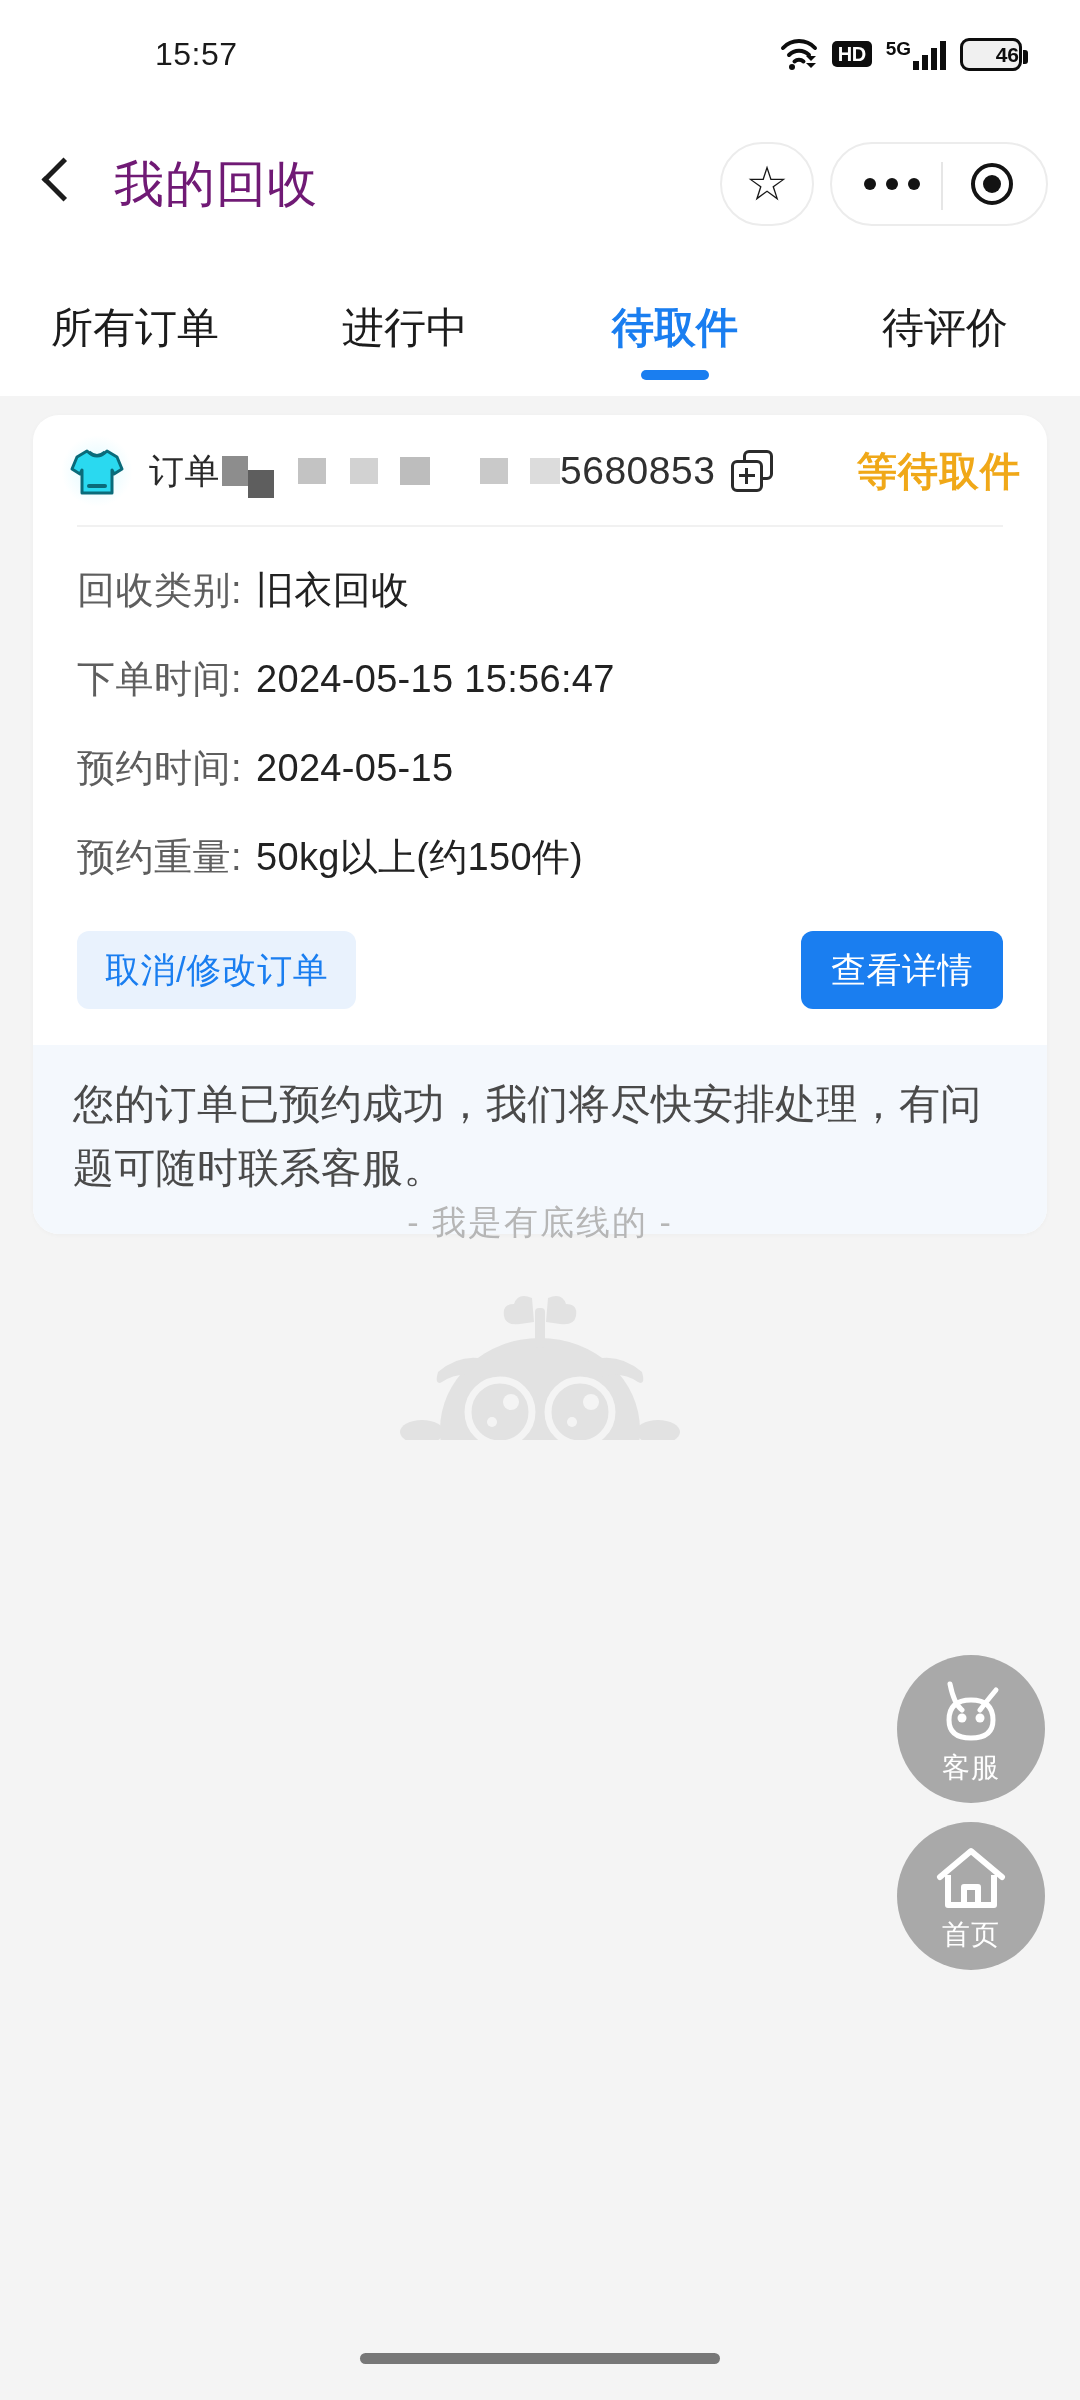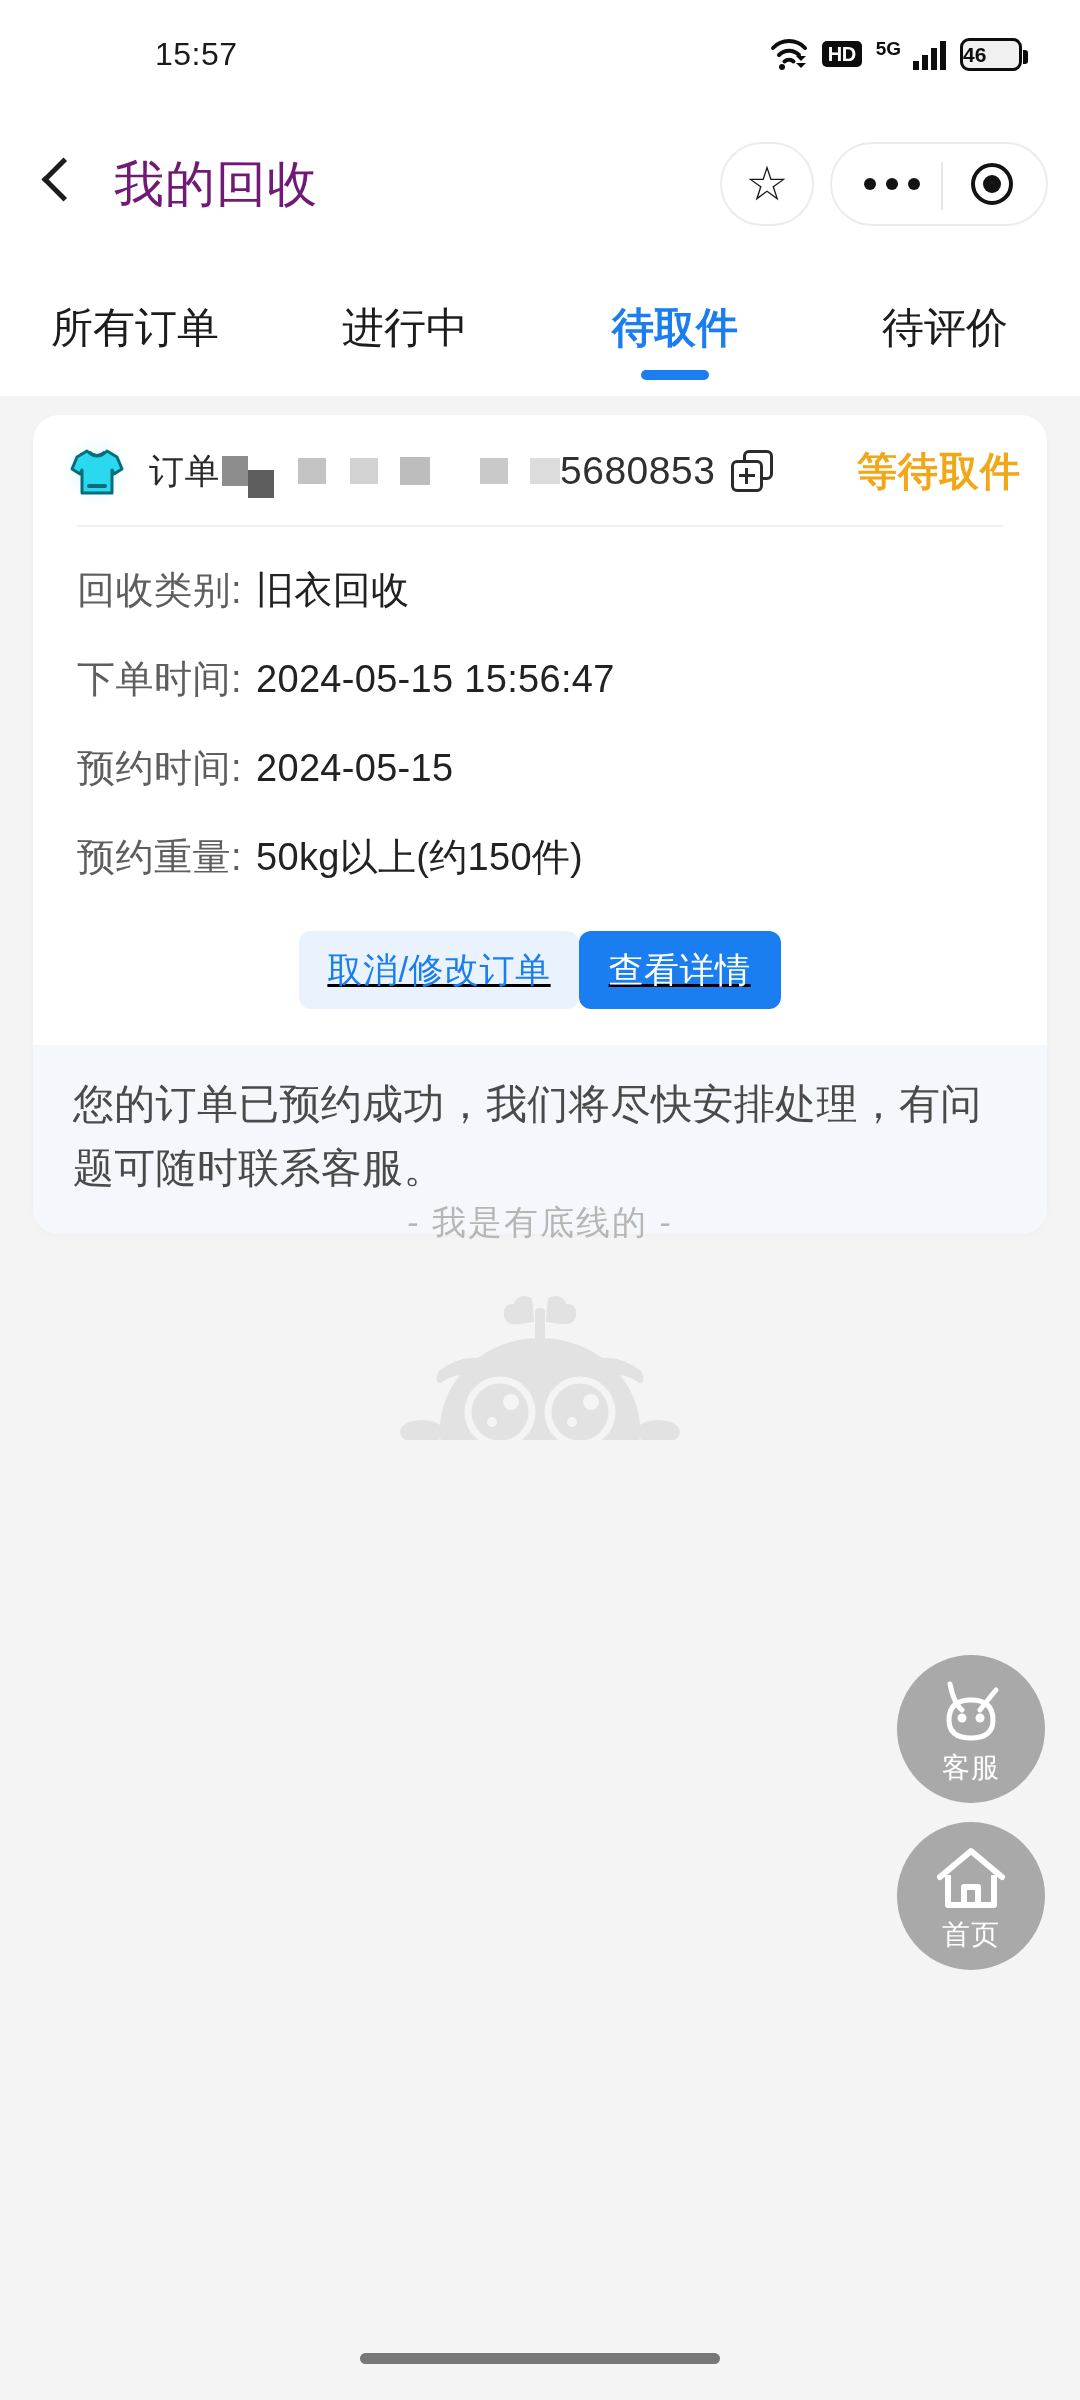--- a/index.html
+++ b/index.html
@@ -21,31 +21,31 @@
   .status-time {
     font-size:32px; color:#1a1a1a; letter-spacing:0.5px;
     margin-left:155px; font-weight:400;
   }
   .status-icons { display:flex; align-items:center; gap:14px; }
   .ico-wifi { width:38px; height:32px; position:relative; display:block; }
   .ico-hd {
     background:#0d0d0d; color:#fff; font-size:20px; font-weight:700;
     border-radius:5px; padding:3px 6px; line-height:1; letter-spacing:-0.5px;
   }
-  .ico-5g { display:flex; align-items:flex-end; gap:12px; }
+  .ico-5g { display:flex; align-items:flex-end; gap:2px; }
   .ico-5g .g5 { font-size:19px; font-weight:700; color:#0d0d0d; line-height:1; margin-bottom:12px; }
   .bars { display:flex; align-items:flex-end; gap:3px; height:30px; }
   .bars i { width:6px; background:#0d0d0d; display:block; }
   .bars i:nth-child(1){ height:9px; }
   .bars i:nth-child(2){ height:15px; }
   .bars i:nth-child(3){ height:22px; }
   .bars i:nth-child(4){ height:29px; }
   .battery {
     width:62px; height:33px; border:3px solid #0d0d0d; border-radius:9px;
-    display:flex; align-items:center; justify-content:flex-start; position:relative;
+    display:flex; align-items:center; justify-content:flex-end; position:relative;
     background:#f0f0f0;
   }
   .battery::after {
     content:""; position:absolute; right:-9px; top:9px;
     width:5px; height:14px; background:#0d0d0d; border-radius:0 3px 3px 0;
   }
   .battery span { font-size:21px; font-weight:700; color:#0d0d0d; line-height:1; }
 
   
   .navbar {
@@ -142,23 +142,22 @@
     margin-left:auto; font-size:40px; font-weight:700; color:#f0a818; letter-spacing:1px;
     flex:none;
   }
 
   .card-body { padding:38px 44px 10px 44px; }
   .row { display:flex; align-items:baseline; margin-bottom:38px; }
   .row-label { font-size:38px; color:#5e5e5e; flex:none; letter-spacing:0.5px; }
   .row-value { font-size:38px; color:#222222; margin-left:14px; letter-spacing:0.3px; }
 
   .card-actions {
-    display:flex; justify-content:center; align-items:center; 
+    display:flex; justify-content:space-between; align-items:center; 
     padding:0 44px 36px 44px;
-    text-decoration:underline;
   }
   .btn {
     font-size:35px; border-radius:12px; display:flex; align-items:center; justify-content:center;
     letter-spacing:0.5px;
   }
   .btn-secondary { background:#e9f2fd; color:#1a7ef0; height:78px; padding:0 28px; }
   .btn-primary { background:#1a7ef0; color:#ffffff; height:78px; padding:0 30px; }
 
   .card-note {
     background:#f4f8fd; padding:28px 40px 34px 40px;

